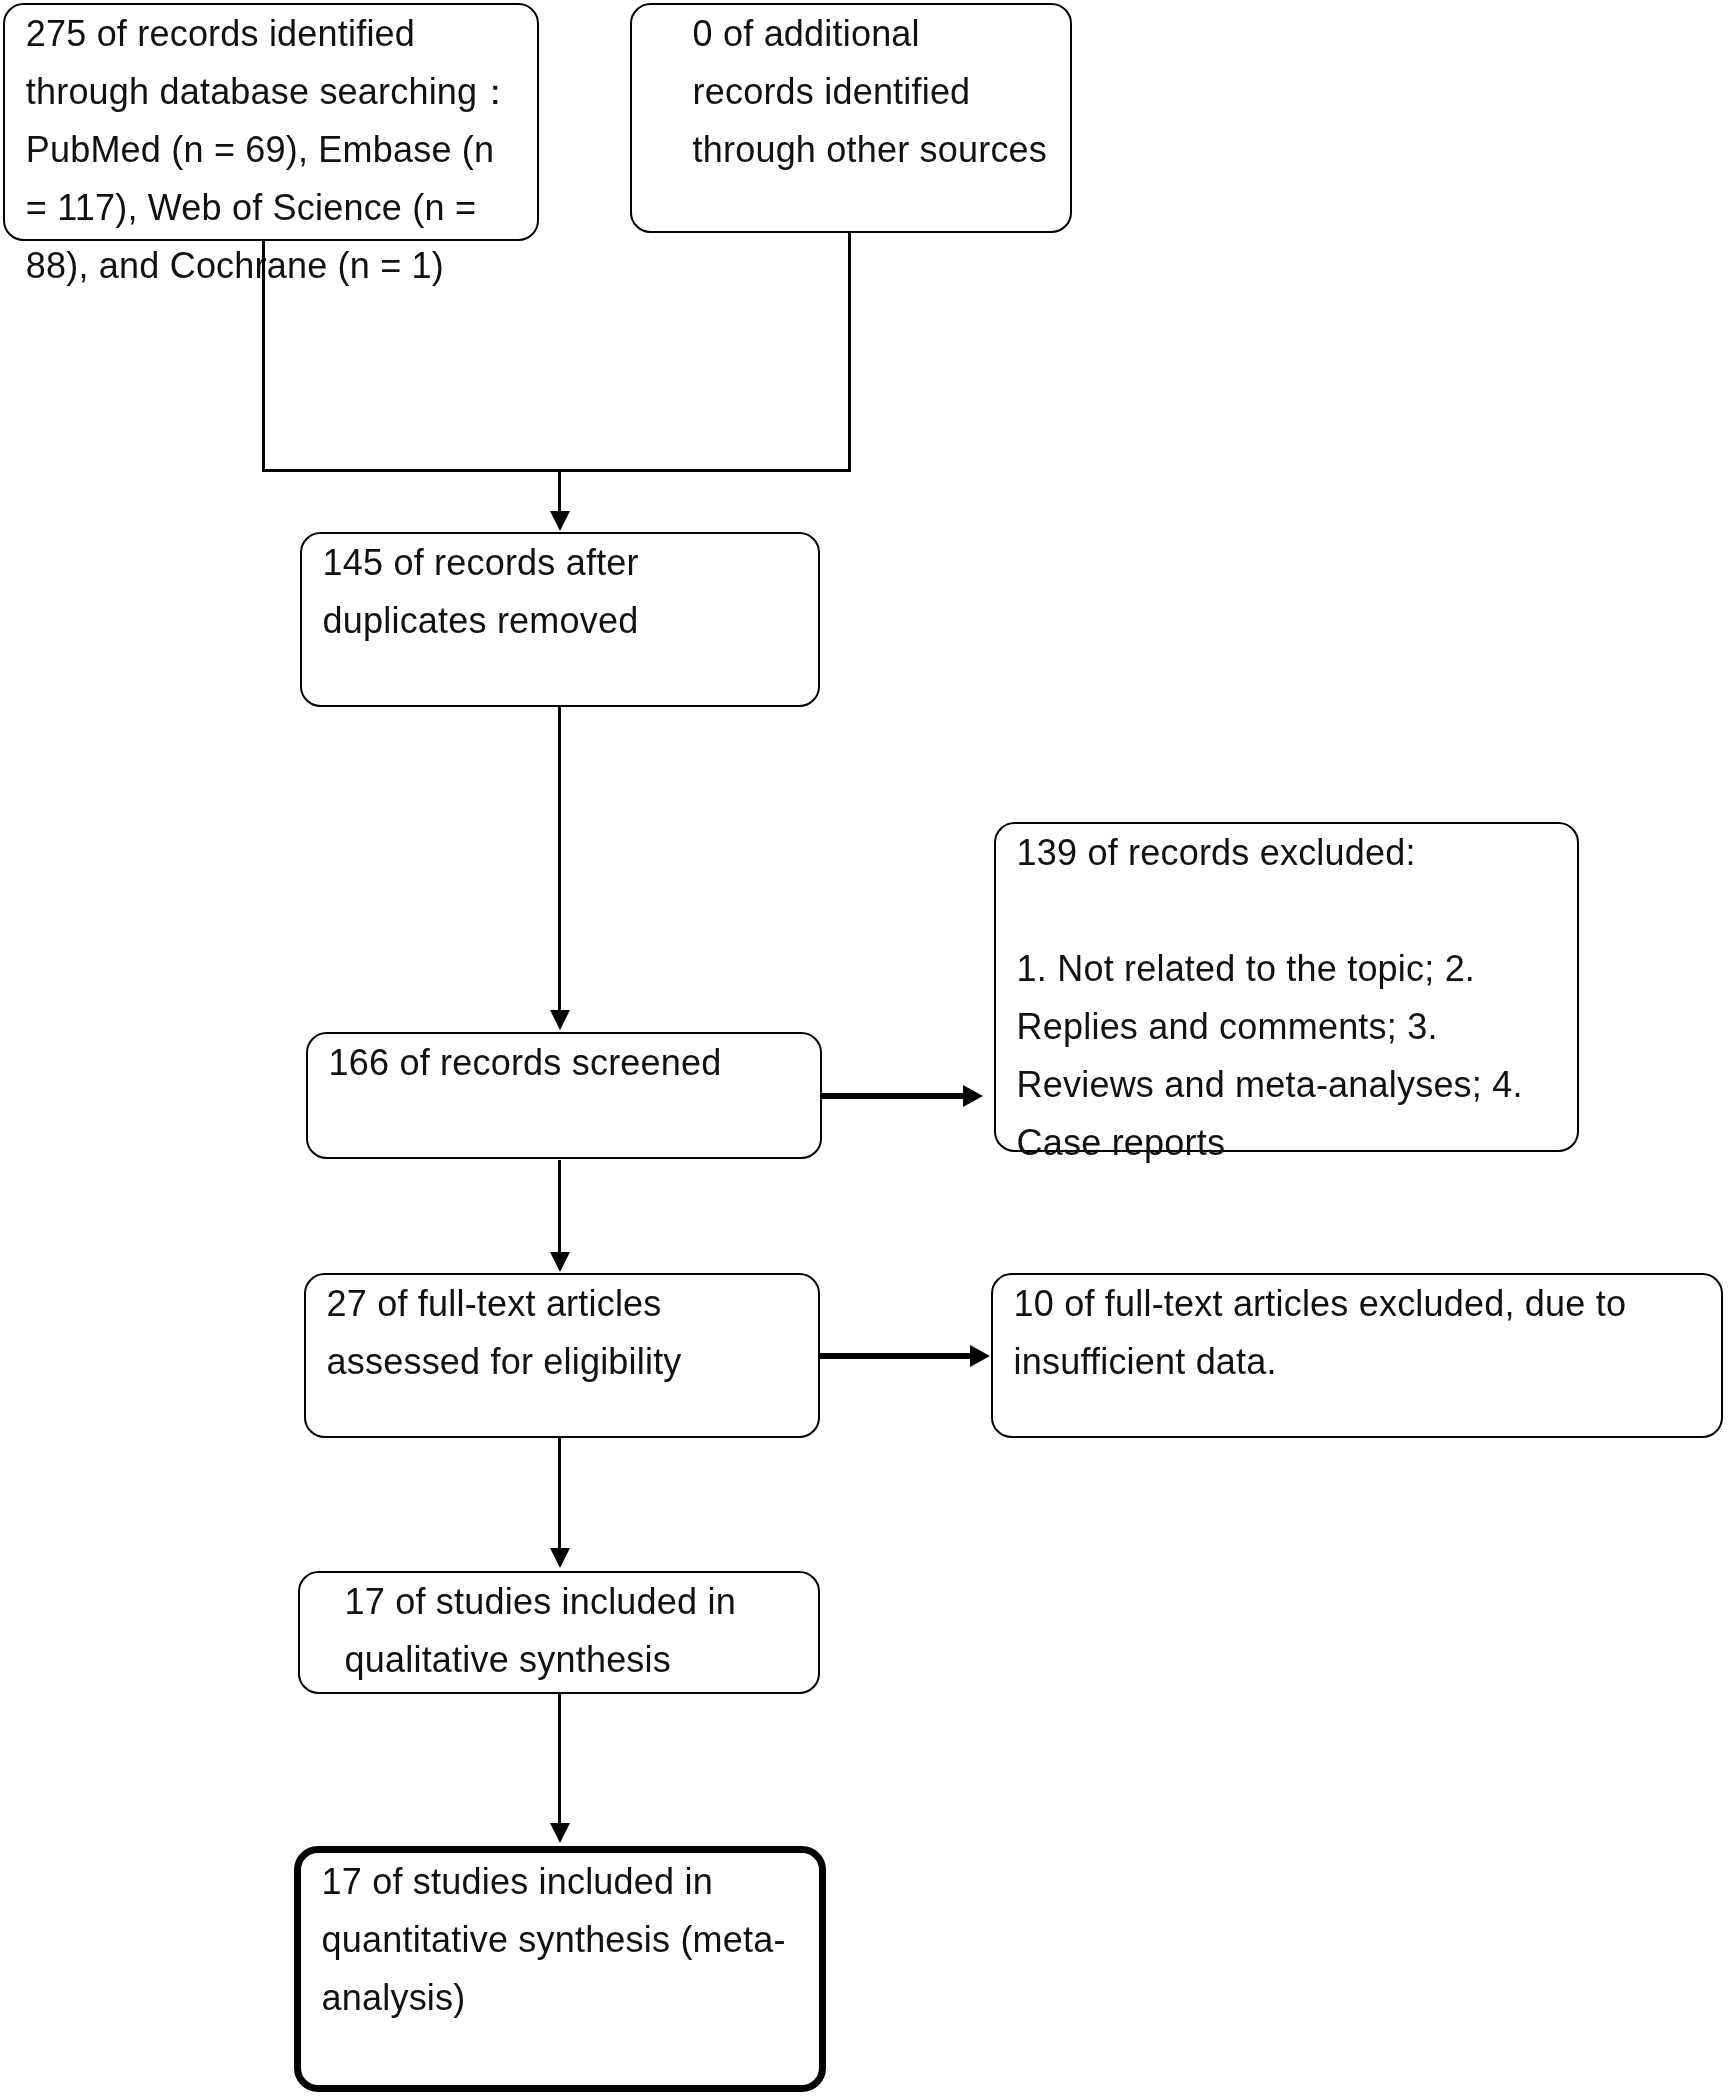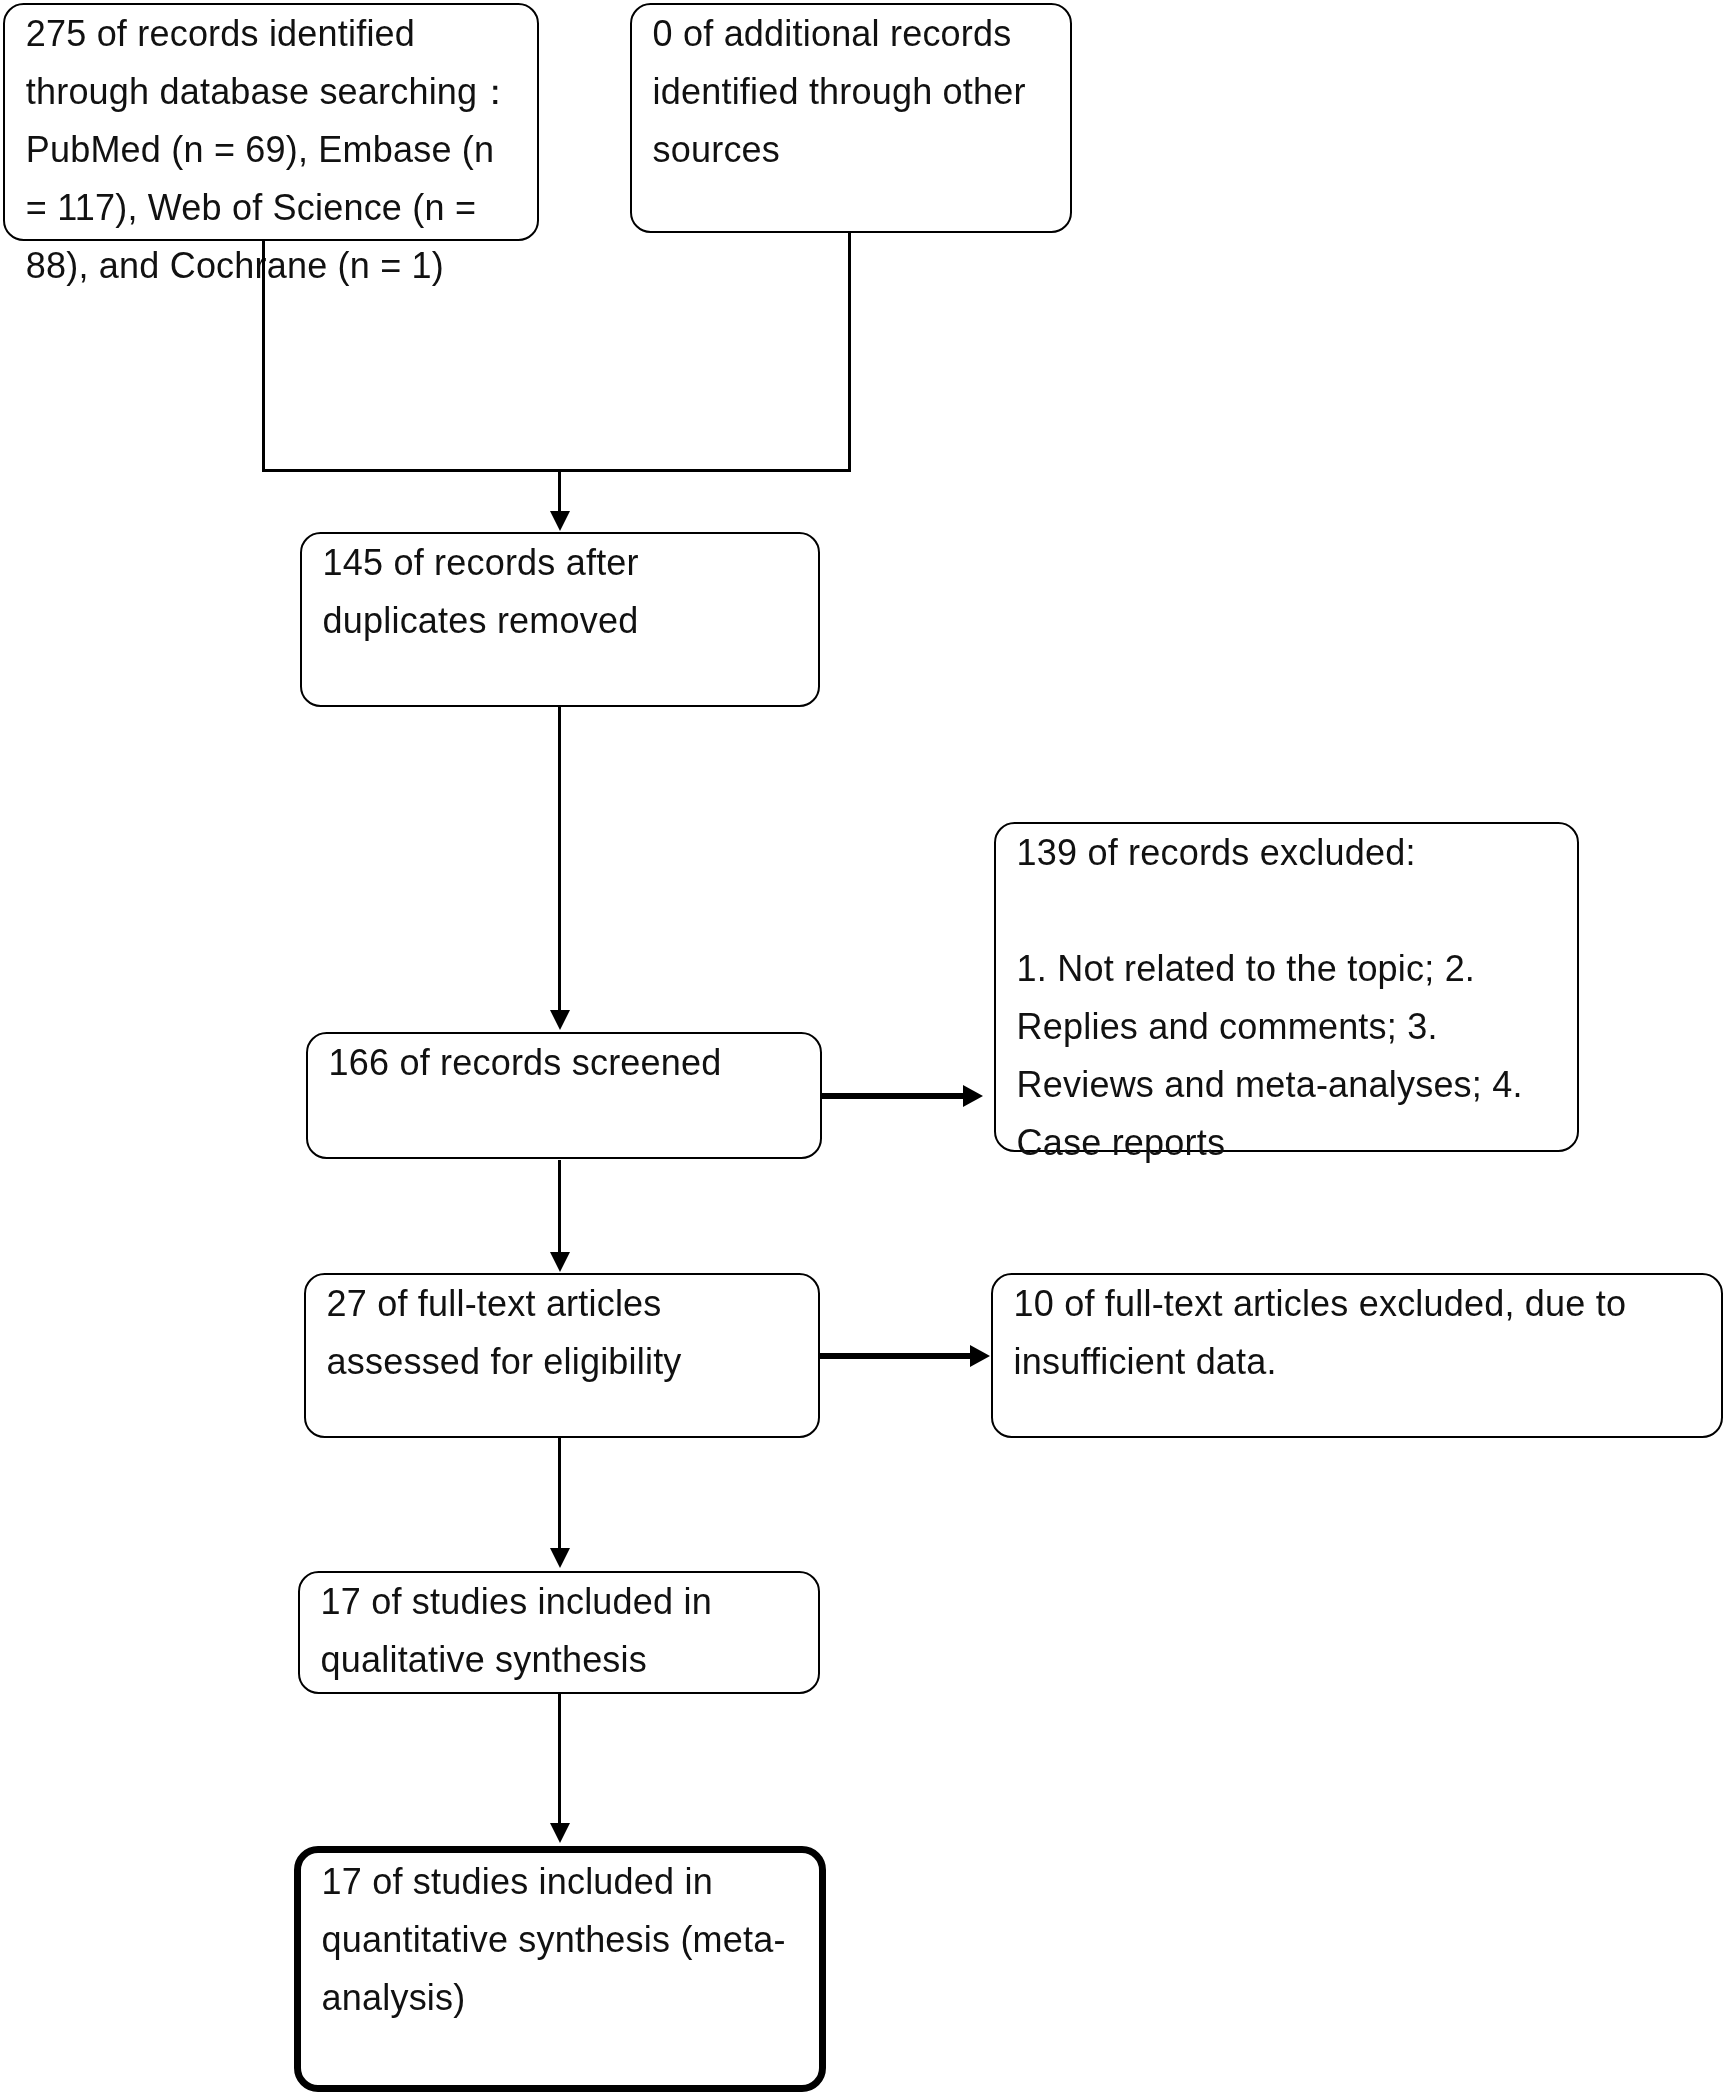--- a/index.html
+++ b/index.html
@@ -66,21 +66,21 @@
 </style>
 </head>
 <body>
 
 <div id="canvas">
 
   <div class="node" style="left:3.2px; top:3.2px; width:536px; height:238px;">
     <span class="txt">275 of records identified through database searching：PubMed (n = 69), Embase (n = 117), Web of Science (n = 88), and Cochrane (n = 1)</span>
   </div>
 
-  <div class="node" style="left:630px; top:3.2px; width:442px; height:230px;">
+  <div class="node" style="left:630px; top:3.2px; width:442px; height:230px;padding-left:40px;">
     <span class="txt">0 of additional records identified through other sources</span>
   </div>
 
   <div class="node" style="left:300px; top:532px; width:520px; height:175px;">
     <span class="txt">145 of records after duplicates removed</span>
   </div>
 
   <div class="node" style="left:306px; top:1032px; width:516px; height:127px;">
     <span class="txt">166 of records screened</span>
   </div>
@@ -92,21 +92,21 @@
   </div>
 
   <div class="node" style="left:304px; top:1273px; width:516px; height:165px;">
     <span class="txt">27 of full-text articles assessed for eligibility</span>
   </div>
 
   <div class="node" style="left:991px; top:1273px; width:732px; height:165px;">
     <span class="txt">10 of full-text articles excluded, due to insufficient data.</span>
   </div>
 
-  <div class="node" style="left:298px; top:1571px; width:522px; height:123px;">
+  <div class="node" style="left:298px; top:1571px; width:522px; height:123px;padding-left:24px;">
     <span class="txt">17 of studies included in qualitative synthesis</span>
   </div>
 
   <div class="node bold-node" style="left:294px; top:1846px; width:532px; height:246px;">
     <span class="txt">17 of studies included in quantitative synthesis (meta-analysis)</span>
   </div>
 
   <div class="edge edge-v" style="left:262px; top:241px; height:230px;"></div>
 
   <div class="edge edge-h" style="left:262px; top:469px; width:299px;"></div>

